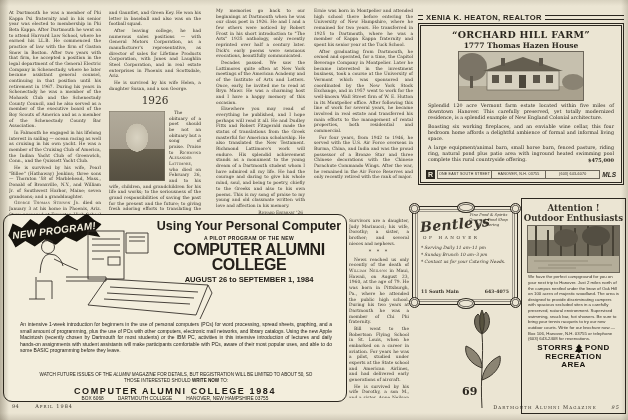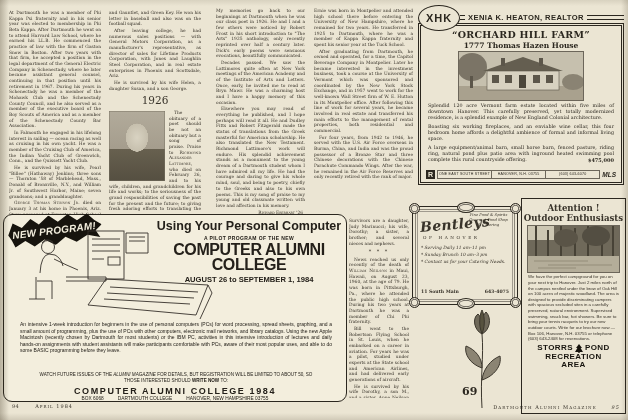--- a/index.html
+++ b/index.html
@@ -179,23 +179,20 @@
     <p class="ad-body">An intensive 1-week introduction for beginners in the use of personal computers (PCs) for word processing, spread sheets, graphing, and a small amount of programming, plus the use of PCs with other computers, electronic mail networks, and library catalogs. Using the new Apple Macintosh (recently chosen by Dartmouth for most students) or the IBM PC, activities in this intensive introduction of lectures and daily hands-on assignments with student assistants will make participants comfortable with PCs, aware of their most popular uses, and able to do some BASIC programming before they leave.</p>
     <p class="ad-note"><span>WATCH FUTURE ISSUES OF THE</span> <i>ALUMNI MAGAZINE</i> <span>FOR DETAILS, BUT REGISTRATION WILL BE LIMITED TO ABOUT 50, SO THOSE INTERESTED SHOULD</span> <b>WRITE NOW</b> <span>TO:</span></p>
     <div class="ad-org">COMPUTER ALUMNI COLLEGE 1984</div>
     <div class="ad-addr">
       <span>BOX 6068</span><span>DARTMOUTH COLLEGE</span><span>HANOVER, NEW HAMPSHIRE 03755</span>
     </div>
   </div>
 
   <div class="ad-realtor">
     <div class="rl-headrow">
-      <div class="xhk-logo">
-        <span>XHK</span>
-      </div>
       <div class="rl-rule short"></div>
       <div class="rl-htext">XENIA K. HEATON, REALTOR</div>
       <div class="rl-rule long"></div>
     </div>
     <div class="rl-box">
       <div class="rl-title">“ORCHARD HILL FARM”</div>
       <div class="rl-sub">1777 Thomas Hazen House</div>
       <svg class="rl-photo" viewBox="0 0 124 48">
         <rect x="0" y="0" width="124" height="48" fill="#c6c0ae"></rect>
         <rect x="0" y="34" width="124" height="14" fill="#a9a18e"></rect>

